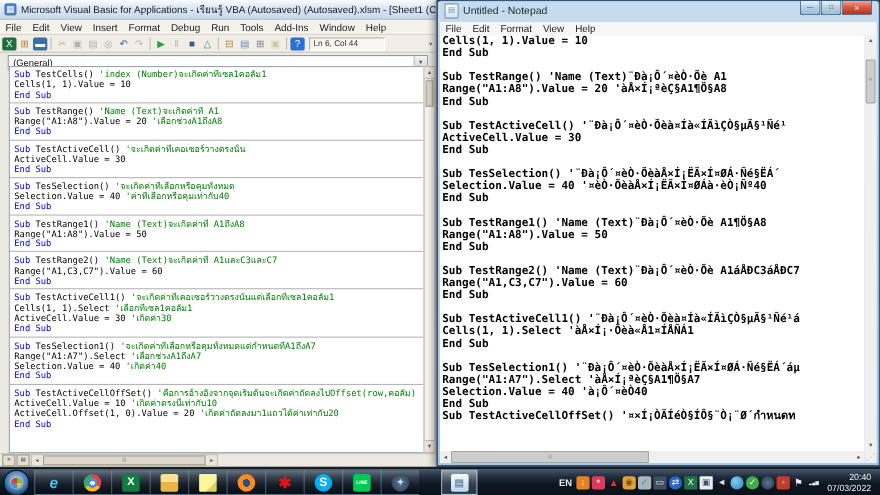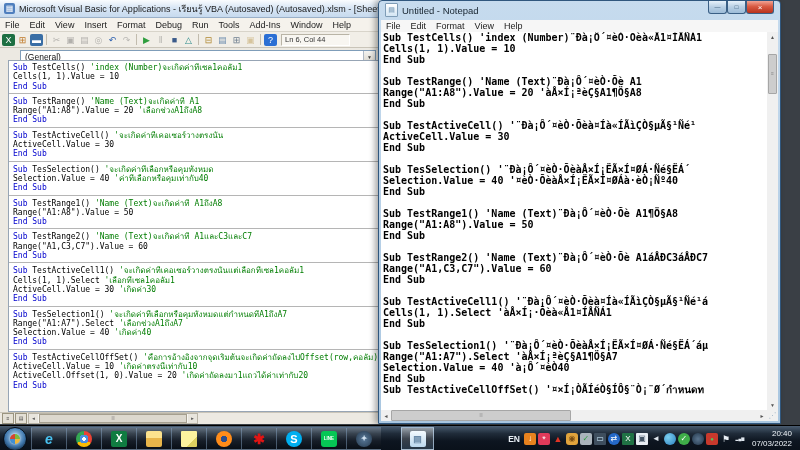--- a/index.html
+++ b/index.html
@@ -10,39 +10,39 @@
   .v-title{height:17px;background:linear-gradient(#fafcfe,#d8e6f5 45%,#c7daee);border-bottom:1px solid #9ab0c8;display:flex;align-items:center;gap:4px;padding:0 4px;font-size:9px;color:#1a1a1a;white-space:nowrap;overflow:hidden;}
   .v-ico{width:11px;height:11px;background:#4f7fbe;border-radius:2px;color:#fff;font-size:8px;line-height:11px;text-align:center;flex:0 0 auto;}
   .v-menu{height:13px;display:flex;align-items:center;background:#f5f2ec;border-bottom:1px solid #d8d4ca;font-size:9px;color:#222;}
   .v-menu span{padding:0 5px;}
   .v-tools{height:15px;display:flex;align-items:center;background:#f1eee7;border-bottom:1px solid #c9c4b8;padding:0 2px;gap:1px;}
   .tbi{width:13px;height:12px;display:flex;align-items:center;justify-content:center;font-size:9px;line-height:12px;border-radius:2px;flex:0 0 auto;}
   .tbi.dim{opacity:.4;}
   .tbsep{width:1px;height:11px;background:#c2bcae;margin:0 2px;flex:0 0 auto;}
   .lncol{margin-left:3px;width:64px;height:10px;background:#f8f6f1;border:1px solid #b9b4a6;border-right-color:#fff;border-bottom-color:#fff;font-size:7.5px;color:#333;line-height:10px;padding-left:3px;white-space:nowrap;}
   .v-chev{margin-left:auto;font-size:6px;color:#777;padding-right:1px;}
-  .v-combo-row{height:15px;background:#ece9e2;display:flex;align-items:center;padding:1px 20px;text-align:right;}
+  .v-combo-row{height:15px;background:#ece9e2;display:flex;align-items:center;padding:1px 7px;text-align:right;}
   .v-combo{flex:1;height:12px;background:#fff;border:1px solid #7f9db9;display:flex;align-items:center;justify-content:space-between;font-size:8.5px;color:#111;padding-left:4px;}
   .v-combo-btn{width:11px;height:100%;background:linear-gradient(#f4f3f0,#d9d5cb);border-left:1px solid #aeb8c4;font-size:5px;color:#444;display:flex;align-items:center;justify-content:center;}
   .v-code{position:absolute;left:8px;top:60px;width:377px;height:352px;background:#fff;border:1px solid #97a5b5;border-right:none;box-sizing:border-box;overflow:hidden;font-family:"DejaVu Sans Mono",monospace;font-size:8px;}
   .cblock{border-bottom:1px solid #b5b5b5;padding:2px 0 2px 4px;margin-bottom:1px;}
   .cblock:last-child{border-bottom:none;}
   .cline{height:9.3px;line-height:9.3px;white-space:pre;overflow:hidden;}
   .kw{color:#0000cd;} .cd{color:#000;} .cmt{color:#007d00;margin-top:15px;}
   .v-vscroll{position:absolute;left:385px;top:60px;width:11px;height:352px;background:#f3f2ee;border:1px solid #b9b4a6;box-sizing:border-box;}
   .sb-btn{height:10px;background:#e8e5dd;border-bottom:1px solid #c4bfb2;font-size:5px;color:#555;text-align:center;line-height:10px;}
   .sb-btn.bot{position:absolute;bottom:0;left:0;right:0;border-top:1px solid #c4bfb2;border-bottom:none;}
   .v-vthumb{margin:1px;height:22px;background:#d8d4ca;border:1px solid #a59f8f;}
   .v-hrow{position:absolute;left:0;bottom:0;width:100%;height:12px;background:#ece9e2;border-top:1px solid #c9c4b8;display:flex;align-items:center;padding:1px 2px;box-sizing:border-box;gap:1px;}
   .vmbtn{width:10px;height:9px;background:#e4e0d6;border:1px solid #9a947f;font-size:5px;line-height:9px;text-align:center;color:#444;}
   .v-hscroll{width:168px;height:9px;background:#f6f5f1;border:1px solid #b9b4a6;display:flex;align-items:center;}
   .h-arr{width:9px;height:100%;background:#e8e5dd;font-size:4.5px;color:#555;text-align:center;line-height:9px;}
   .v-hthumb{flex:1;height:7px;margin:0 1px;background:#dcd8ce;border:1px solid #a59f8f;font-size:4px;text-align:center;line-height:6px;color:#777;}
   
-  #notepad{position:absolute;left:378px;top:0;width:403px;height:424px;background:linear-gradient(#c6dbee,#a9c6e0);border:1px solid #30577e;border-radius:4px 4px 0 0;box-sizing:border-box;box-shadow:-3px 0 6px rgba(0,0,0,.35);}
+  #notepad{position:absolute;left:397px;top:0;width:403px;height:424px;background:linear-gradient(#c6dbee,#a9c6e0);border:1px solid #30577e;border-radius:4px 4px 0 0;box-sizing:border-box;box-shadow:-3px 0 6px rgba(0,0,0,.35);}
   .np-title{height:18px;display:flex;align-items:center;gap:4px;padding:0 6px;font-size:9.5px;color:#17242f;}
   .np-ico{width:11px;height:12px;background:linear-gradient(#ffffff,#d4e6f4);border:1px solid #7e9cb6;border-radius:1px;font-size:7px;line-height:12px;text-align:center;color:#6f93b2;}
   .np-caps{position:absolute;right:6px;top:0;display:flex;}
   .cap{width:17px;height:12px;border:1px solid #3a5f85;border-top:none;border-radius:0 0 3px 3px;background:linear-gradient(#e7f1fa,#b8cfe4 50%,#9dbcd8);font-size:6px;color:#274a66;display:flex;align-items:center;justify-content:center;}
   .cap.close{width:26px;background:linear-gradient(#f2a394,#d95b43 45%,#b8311c);color:#fff;font-size:8px;}
   .np-menu{position:absolute;left:2px;right:2px;top:19px;height:12px;background:#f6f6f6;border-bottom:1px solid #d9d9d9;display:flex;align-items:center;font-size:9px;color:#222;}
   .np-menu span{padding:0 5px;}
   .np-text{position:absolute;left:2px;top:31px;right:13px;bottom:13px;background:#fff;overflow:hidden;font-family:"DejaVu Sans Mono",monospace;font-weight:700;font-size:10px;color:#000;padding-left:2px;}
   .npline{height:11px;line-height:11px;white-space:pre;}
   .np-vscroll{position:absolute;right:2px;top:31px;width:11px;bottom:13px;background:#f0f0f0;}
@@ -199,21 +199,20 @@
       <div class="cap close">×</div>
     </div>
     <div class="np-menu" id="npMenu">
         <span>File</span>
         <span>Edit</span>
         <span>Format</span>
         <span>View</span>
         <span>Help</span>
       </div>
     <div class="np-text" id="npText">
-        <div class="npline">Sub TestCells() 'index (Number)¨Ðà¡Ô´¤èÒ·Õèà«Å1¤ÍÅÑÁ1</div>
         <div class="npline">Cells(1, 1).Value = 10</div>
         <div class="npline">End Sub</div>
         <div class="npline">&nbsp;</div>
         <div class="npline">Sub TestRange() 'Name (Text)¨Ðà¡Ô´¤èÒ·Õè A1</div>
         <div class="npline">Range("A1:A8").Value = 20 'àÅ×Í¡ªèÇ§A1¶Ö§A8</div>
         <div class="npline">End Sub</div>
         <div class="npline">&nbsp;</div>
         <div class="npline">Sub TestActiveCell() '¨Ðà¡Ô´¤èÒ·Õèà¤Íà«ÍÃìÇÒ§µÃ§¹Ñé¹</div>
         <div class="npline">ActiveCell.Value = 30</div>
         <div class="npline">End Sub</div>

